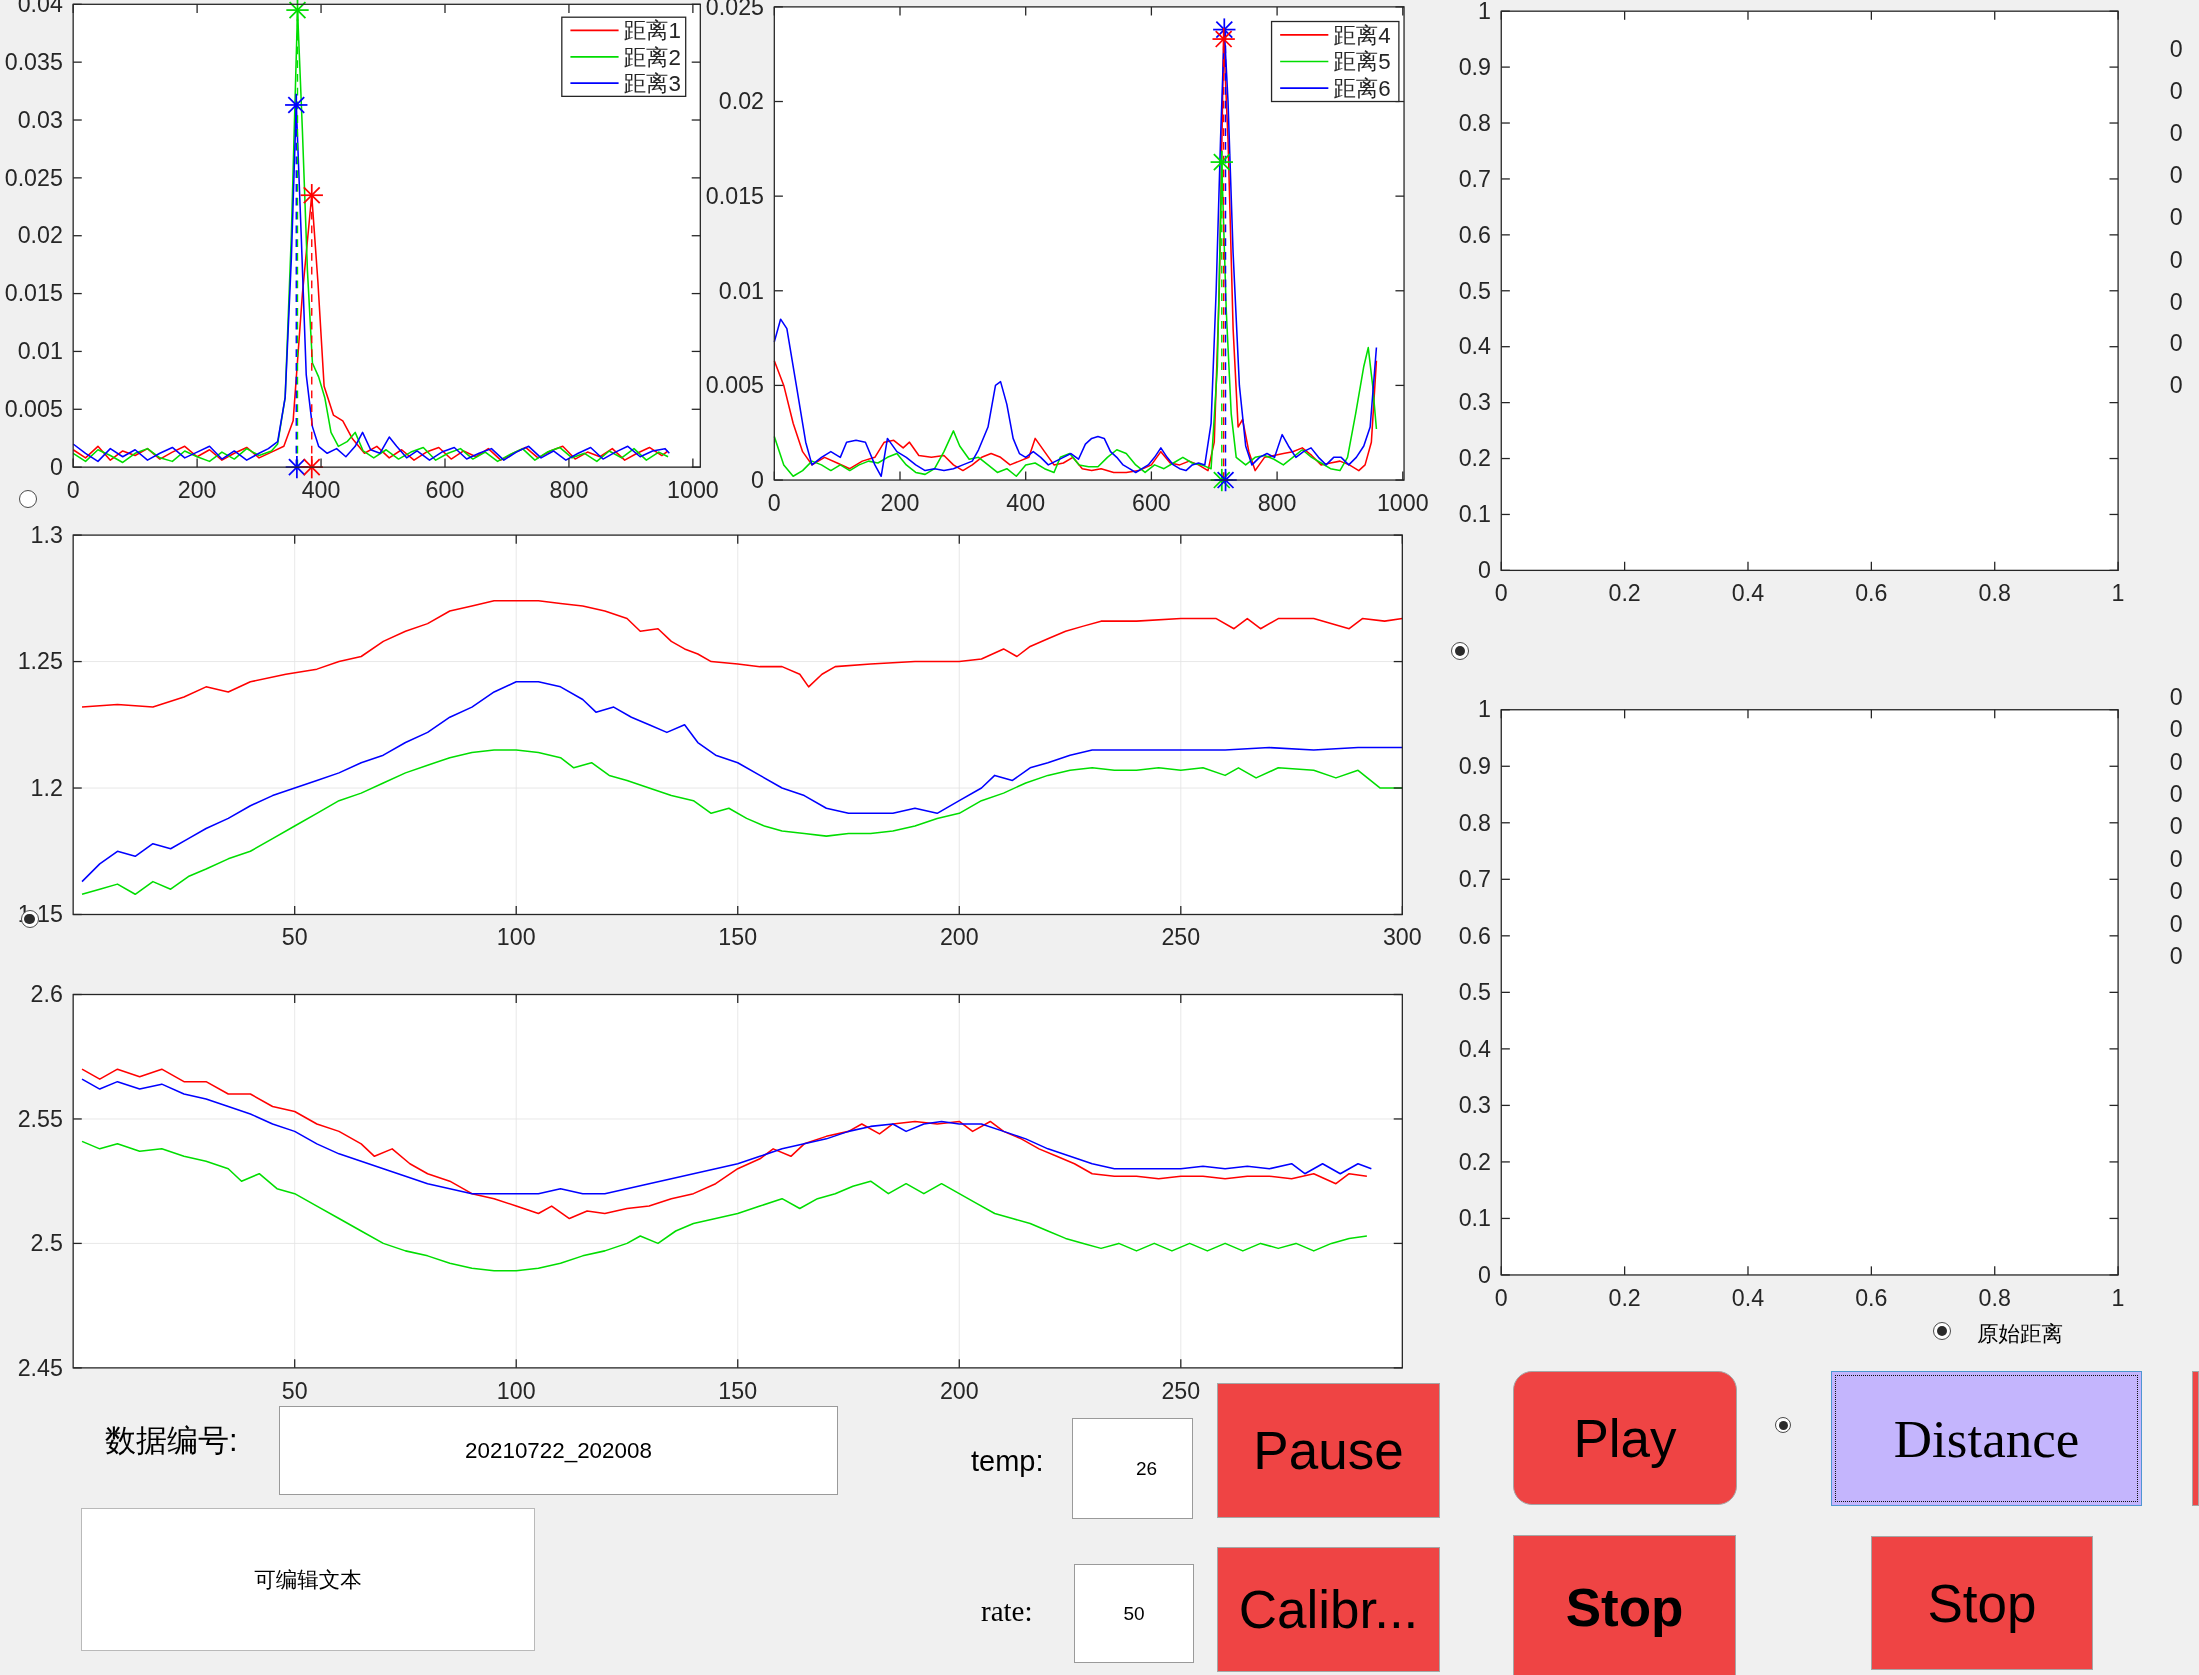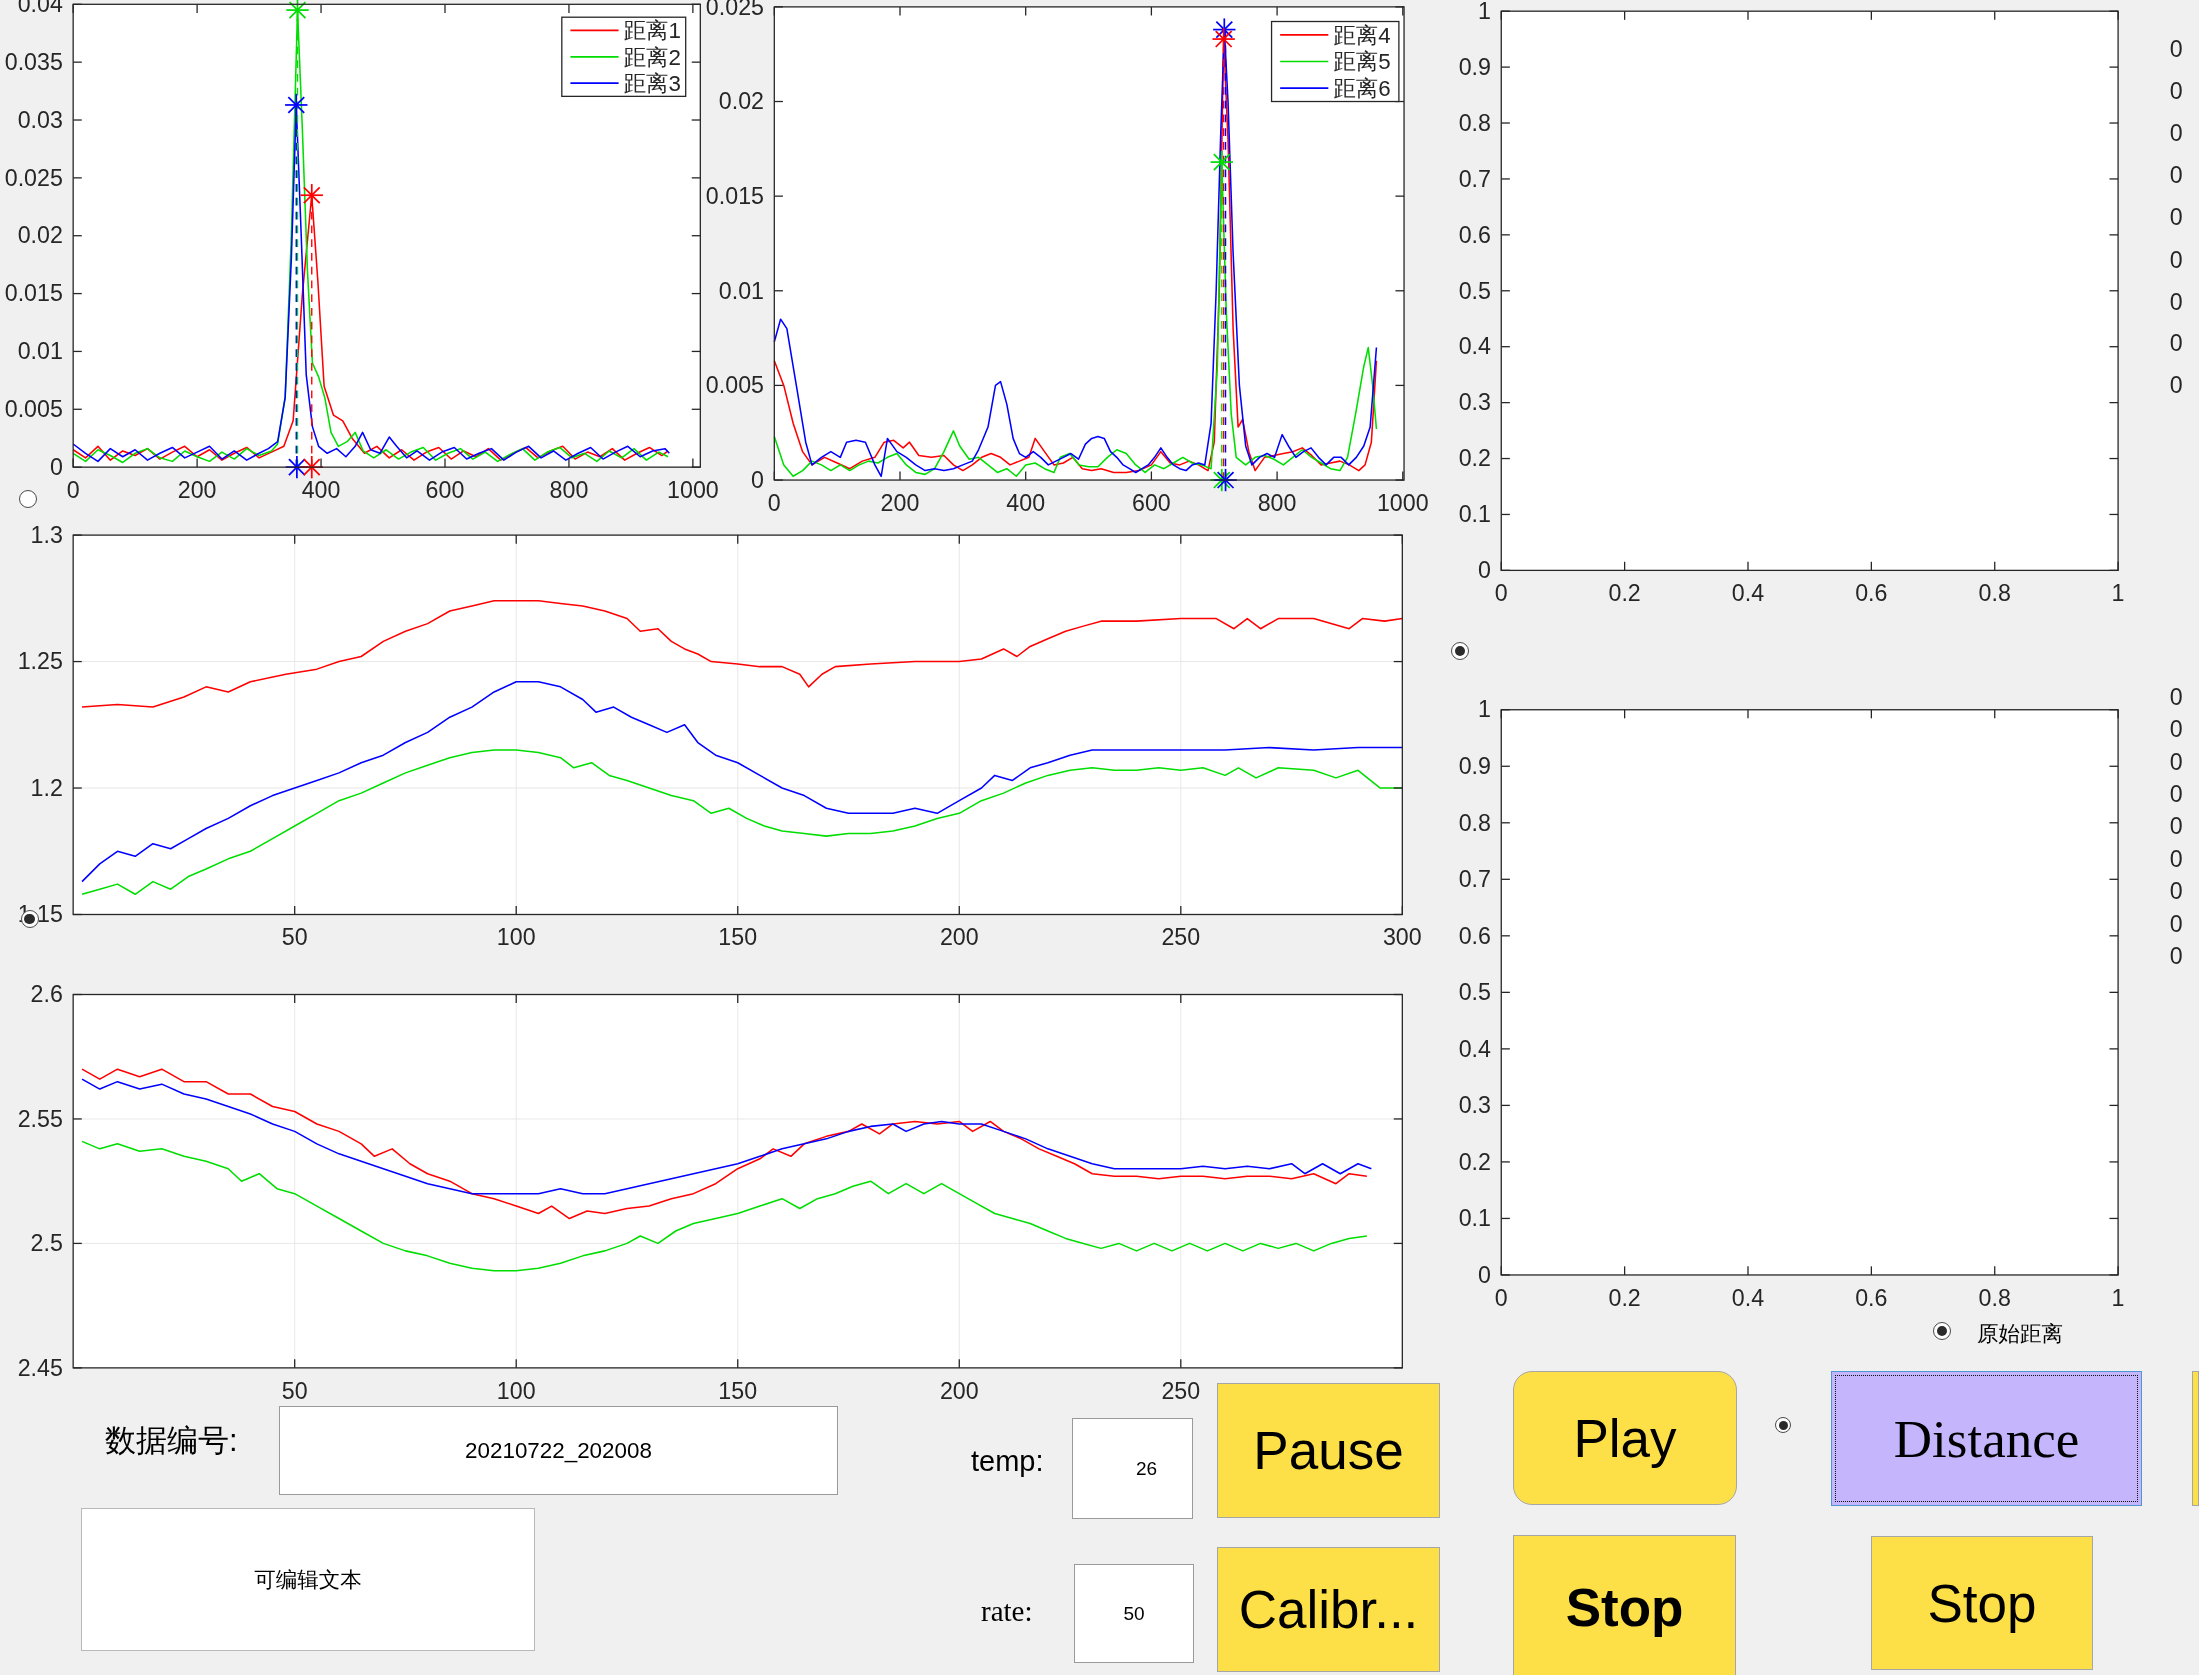--- a/index.html
+++ b/index.html
@@ -4,21 +4,21 @@
 <style>
   html,body { margin:0; padding:0; }
   body {
     width:2199px; height:1675px; position:relative; overflow:hidden;
     background:#f0f0f0;
     font-family:"Liberation Sans","DejaVu Sans",sans-serif;
   }
   #charts { position:absolute; left:0; top:0; }
   .btn {
     position:absolute; display:flex; align-items:center; justify-content:center;
-    background:#fde047; border:0.9px solid #a6a6a6; color:#000;
+    background:#ef4444; border:0.9px solid #a6a6a6; color:#000;
     font-size:53px; white-space:nowrap; overflow:hidden; cursor:default;
     box-sizing:border-box;
   }
   .btn.focused {
     background:#c4b5fd; border:1.7px solid #4f96d2;
     outline:0.9px dotted #111; outline-offset:-5.2px;font-family:Liberation Serif, serif;
   }
   .field {
     position:absolute; background:#ffffff; border:0.9px solid #9a9a9a;
     display:flex; align-items:center; justify-content:center; color:#000;

